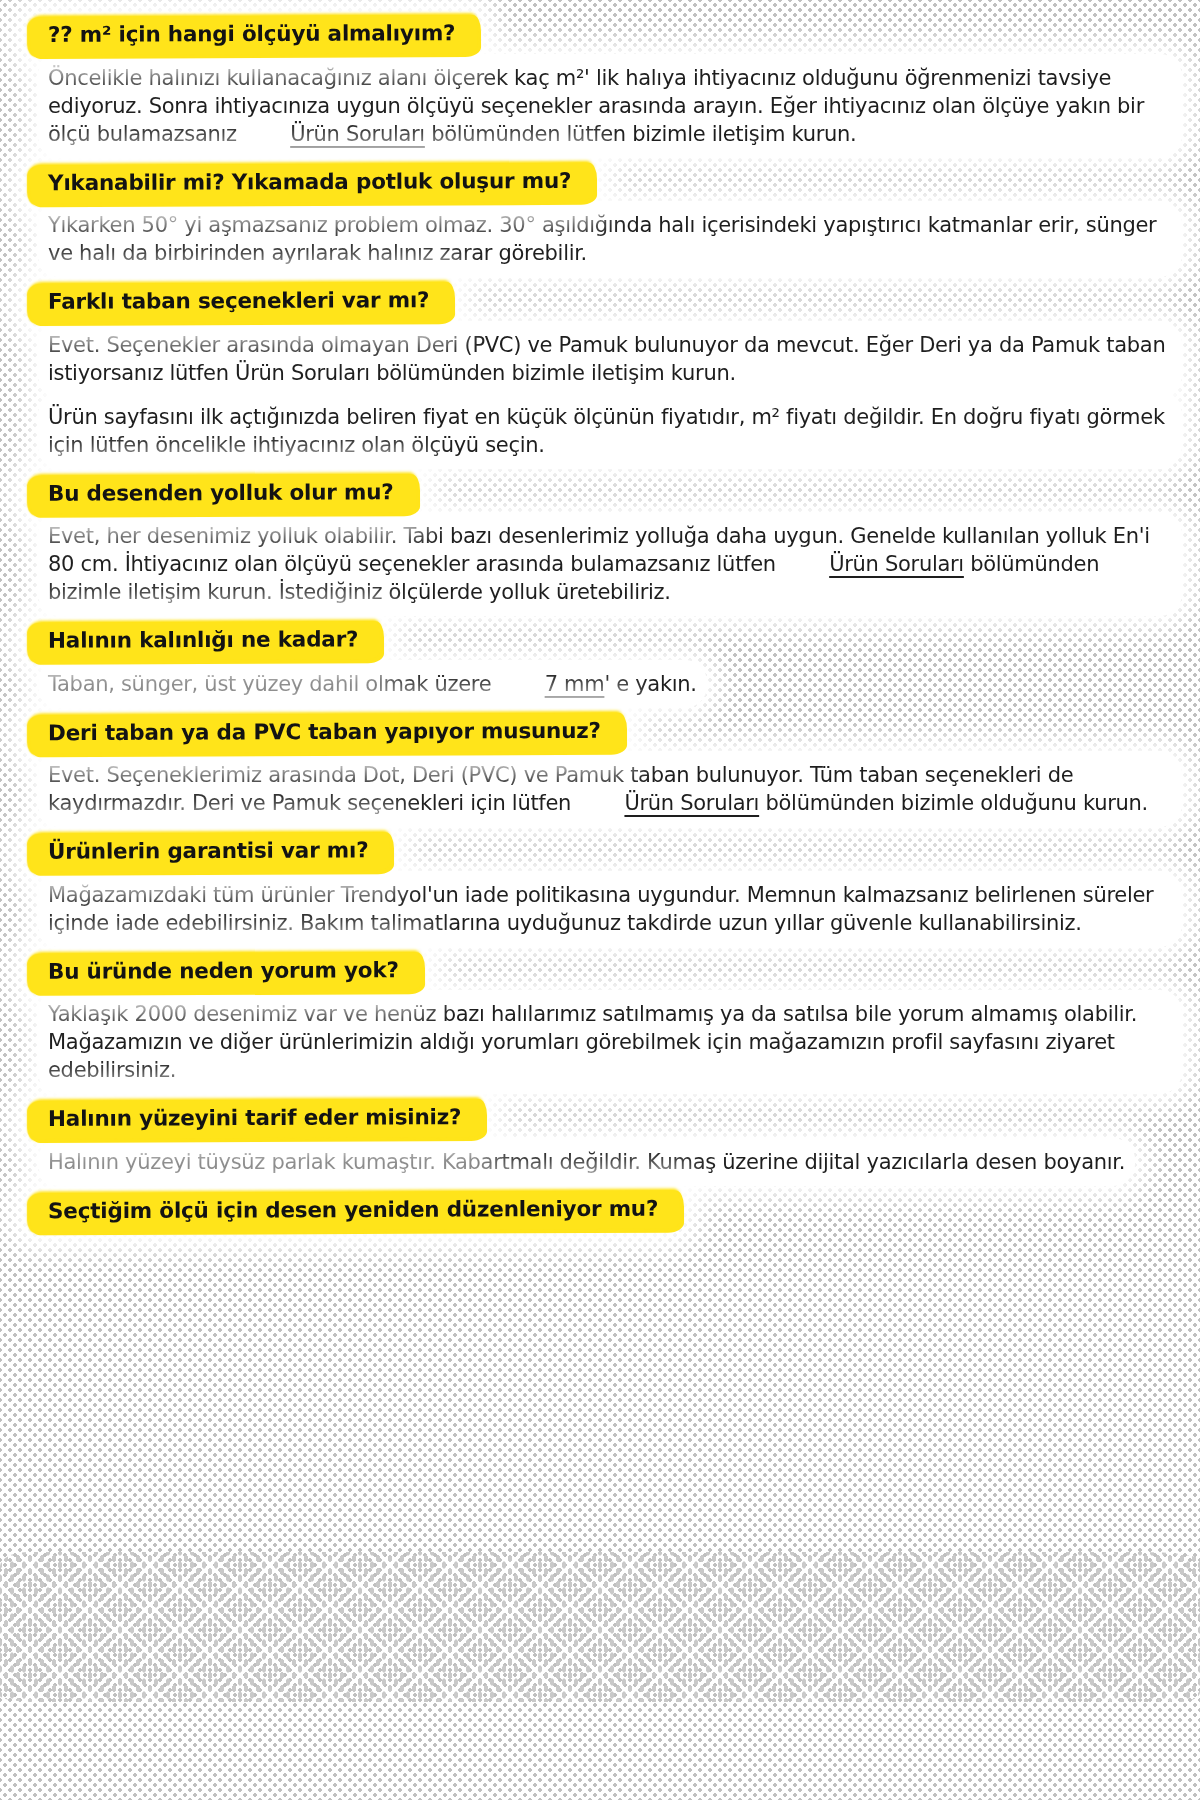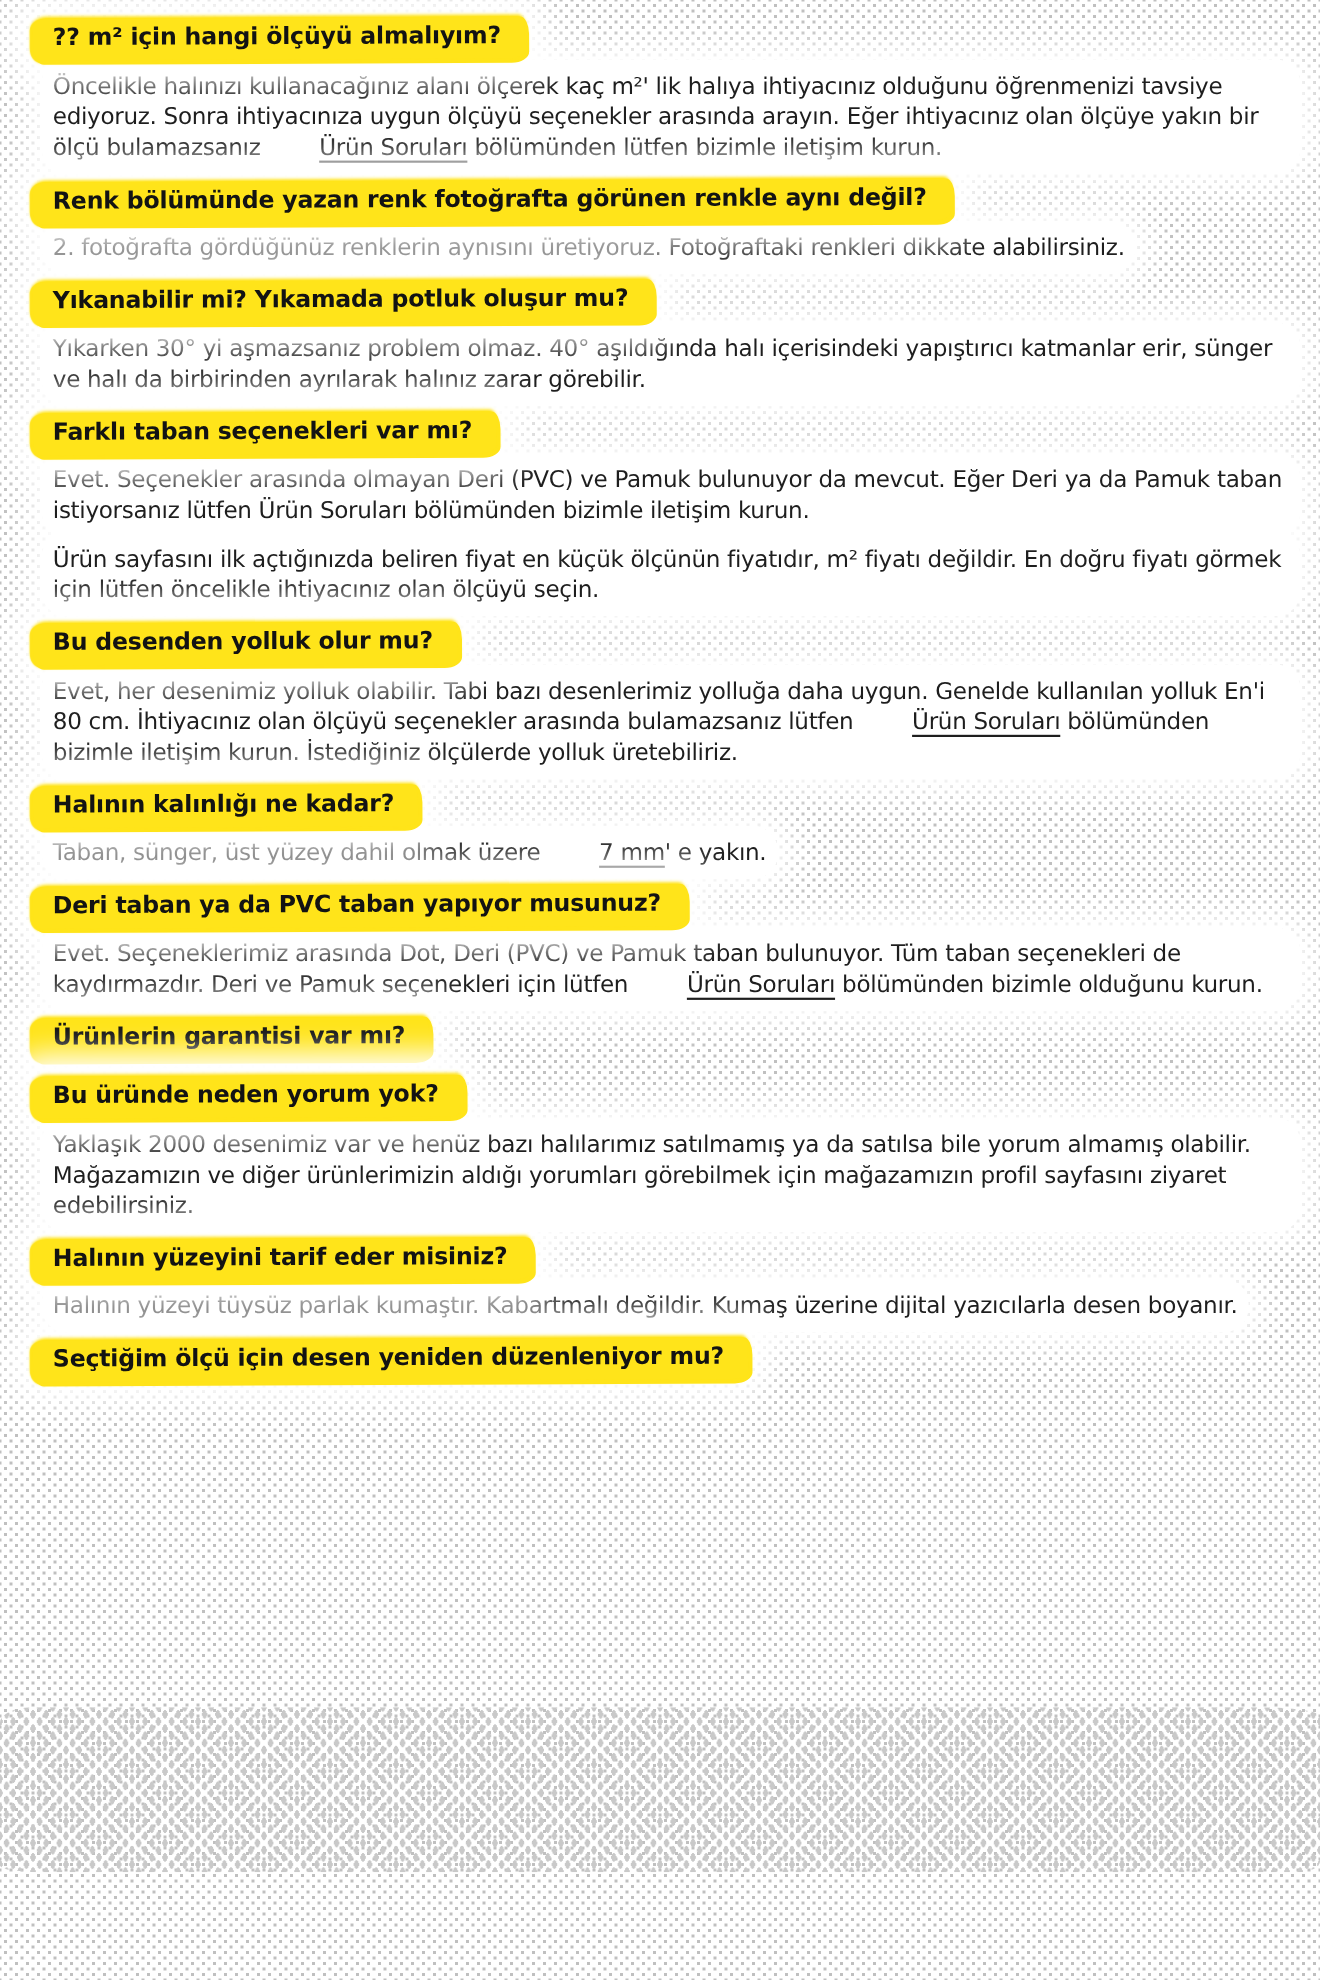--- a/index.html
+++ b/index.html
@@ -81,36 +81,28 @@
 <main class="content">
   <section class="faq-item">
     <h2 class="q-wrap">
       <span class="hl">
         <span class="q-text">?? m² için hangi ölçüyü almalıyım?</span>
       </span>
     </h2>
     <p class="answer"><span>Öncelikle halınızı kullanacağınız alanı ölçerek kaç m²' lik halıya ihtiyacınız olduğunu öğrenmenizi tavsiye ediyoruz. Sonra ihtiyacınıza uygun ölçüyü seçenekler arasında arayın. Eğer ihtiyacınız olan ölçüye yakın bir ölçü bulamazsanız </span><span class="u">Ürün Soruları</span><span> bölümünden lütfen bizimle iletişim kurun.</span></p>
   </section>
 
-  <section class="faq-item">
-    <h2 class="q-wrap">
-      <span class="hl">
-        <span class="q-text">Renk bölümünde yazan renk fotoğrafta görünen renkle aynı değil?</span>
-      </span>
-    </h2>
-    <p class="answer"><span>2. fotoğrafta gördüğünüz renklerin aynısını üretiyoruz. Fotoğraftaki renkleri dikkate alabilirsiniz.</span></p>
-  </section>
 
   <section class="faq-item">
     <h2 class="q-wrap">
       <span class="hl">
         <span class="q-text">Yıkanabilir mi? Yıkamada potluk oluşur mu?</span>
       </span>
     </h2>
-    <p class="answer"><span>Yıkarken 30° yi aşmazsanız problem olmaz. 40° aşıldığında halı içerisindeki yapıştırıcı katmanlar erir, sünger ve halı da birbirinden ayrılarak halınız zarar görebilir.</span></p>
+    <p class="answer"><span>Yıkarken 50° yi aşmazsanız problem olmaz. 30° aşıldığında halı içerisindeki yapıştırıcı katmanlar erir, sünger ve halı da birbirinden ayrılarak halınız zarar görebilir.</span></p>
   </section>
 
   <section class="faq-item">
     <h2 class="q-wrap">
       <span class="hl">
         <span class="q-text">Farklı taban seçenekleri var mı?</span>
       </span>
     </h2>
     <p class="answer"><span>Evet. Seçenekler arasında olmayan Deri (PVC) ve Pamuk bulunuyor da mevcut. Eğer Deri ya da Pamuk taban istiyorsanız lütfen Ürün Soruları bölümünden bizimle iletişim kurun.</span></p>
   </section>
@@ -145,20 +137,21 @@
     </h2>
     <p class="answer"><span>Evet. Seçeneklerimiz arasında Dot, Deri (PVC) ve Pamuk taban bulunuyor. Tüm taban seçenekleri de kaydırmazdır. Deri ve Pamuk seçenekleri için lütfen </span><span class="u">Ürün Soruları</span><span> bölümünden bizimle olduğunu kurun.</span></p>
   </section>
 
   <section class="faq-item">
     <h2 class="q-wrap">
       <span class="hl">
         <span class="q-text">Ürünlerin garantisi var mı?</span>
       </span>
     </h2>
+    <p class="answer"><span>Mağazamızdaki tüm ürünler Trendyol'un iade politikasına uygundur. Memnun kalmazsanız belirlenen süreler içinde iade edebilirsiniz. Bakım talimatlarına uyduğunuz takdirde uzun yıllar güvenle kullanabilirsiniz.</span></p>
   </section>
 
   <section class="faq-item">
     <h2 class="q-wrap">
       <span class="hl">
         <span class="q-text">Bu üründe neden yorum yok?</span>
       </span>
     </h2>
     <p class="answer"><span>Yaklaşık 2000 desenimiz var ve henüz bazı halılarımız satılmamış ya da satılsa bile yorum almamış olabilir. Mağazamızın ve diğer ürünlerimizin aldığı yorumları görebilmek için mağazamızın profil sayfasını ziyaret edebilirsiniz.</span></p>
   </section>

